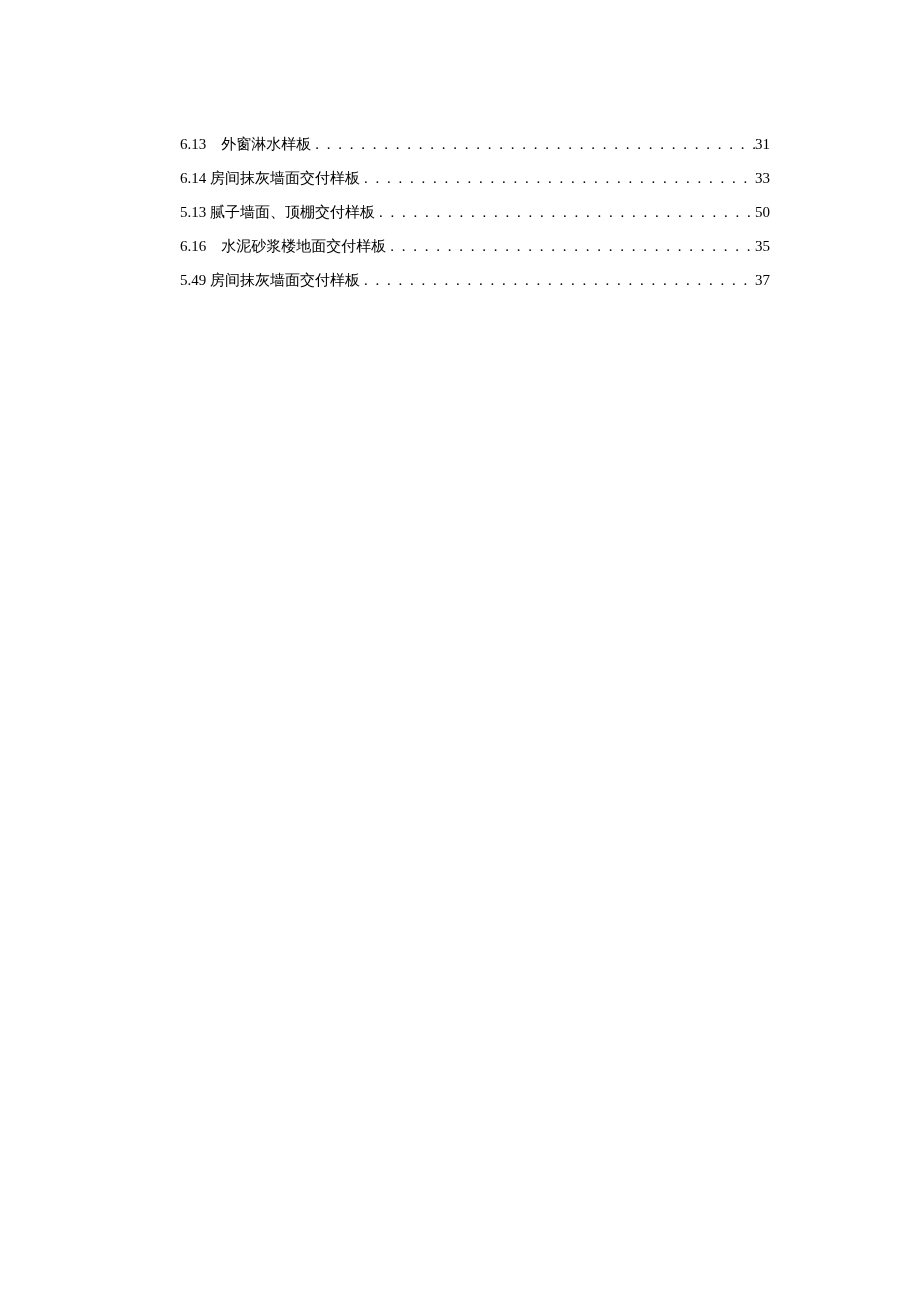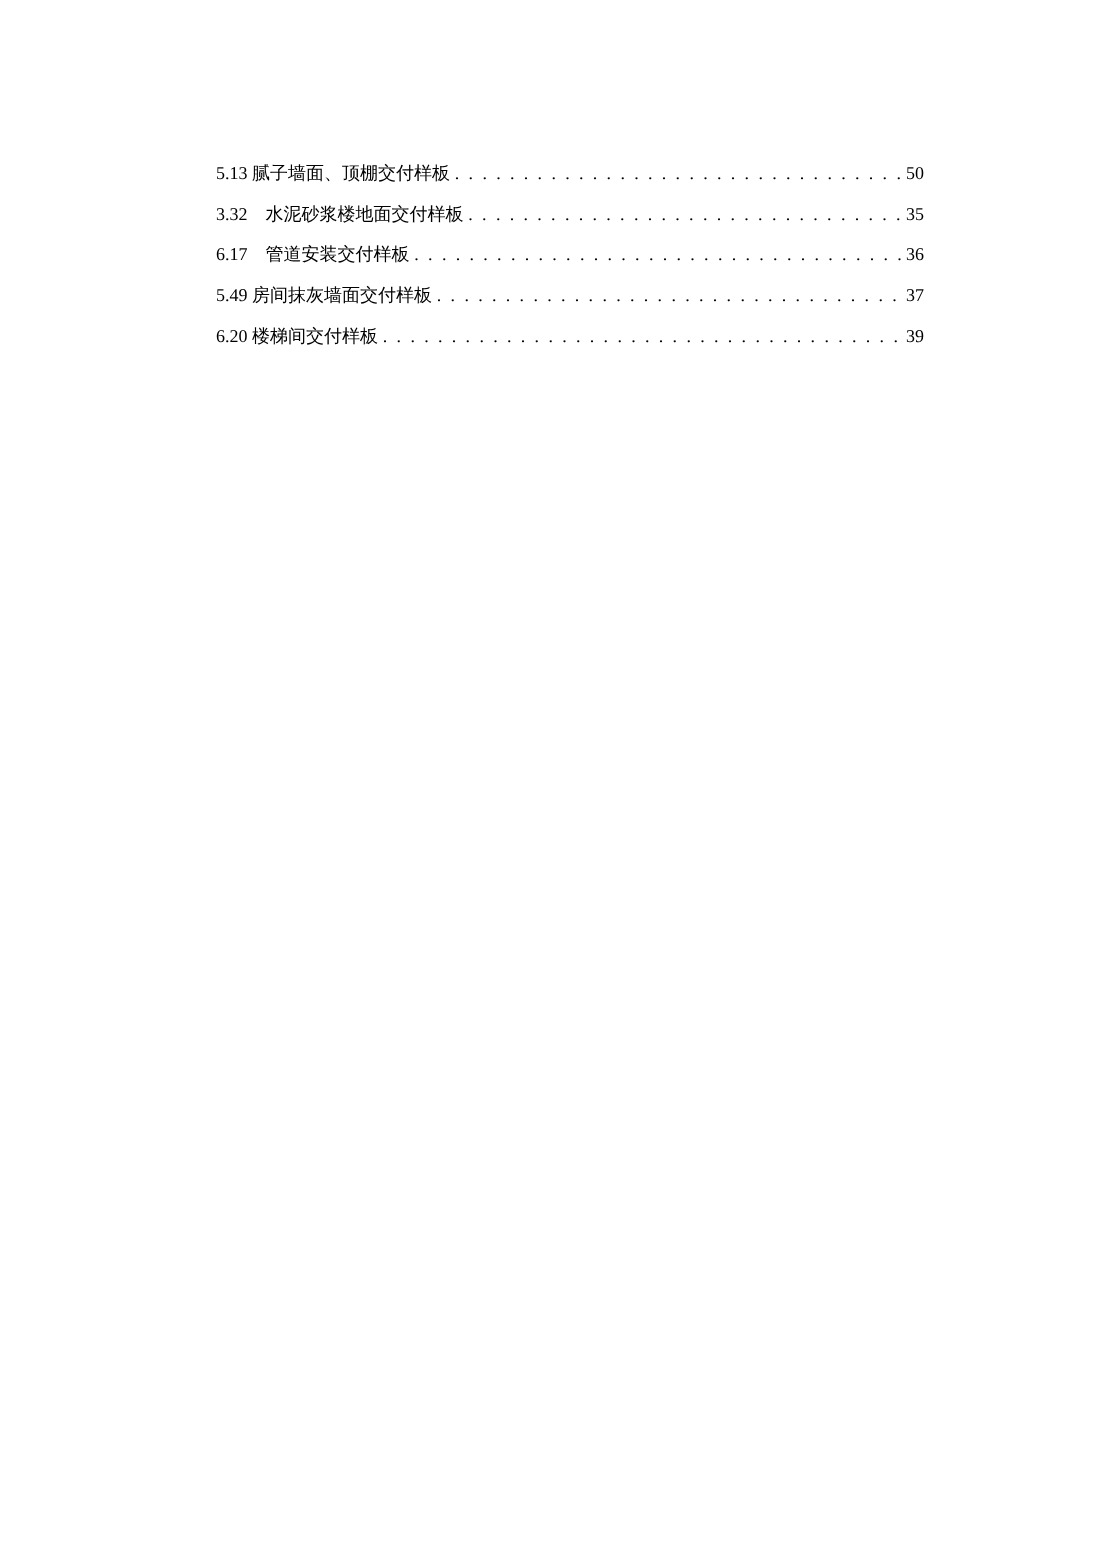--- a/index.html
+++ b/index.html
@@ -44,48 +44,48 @@
       content: ". . . . . . . . . . . . . . . . . . . . . . . . . . . . . . . . . . . . . . . . . . . . . . . . . . . . . . . . . . . . . . . . . . . . . . . . . . . . . . . . . . . . . . . . . .";
     }
     .toc-page {
       flex-shrink: 0;
     }
   </style>
 </head>
 <body>
 
 <div class="toc-container">
+<div class="toc-entry">
+      <span class="toc-number">6.13</span>
+      <span class="toc-gap" style="white-space: pre;">    </span>
+      <span class="toc-title">外窗淋水样板</span>
+      <span class="toc-dots"></span>
+      <span class="toc-page">31</span>
+    </div>
+    <div class="toc-entry">
+      <span class="toc-number">6.14</span>
+      <span class="toc-gap" style="white-space: pre;"> </span>
+      <span class="toc-title">房间抹灰墙面交付样板</span>
+      <span class="toc-dots"></span>
+      <span class="toc-page">33</span>
+    </div>
     <div class="toc-entry">
       <span class="toc-number">5.13</span>
       <span class="toc-gap" style="white-space: pre;"> </span>
       <span class="toc-title">腻子墙面、顶棚交付样板</span>
       <span class="toc-dots"></span>
       <span class="toc-page">50</span>
     </div>
     <div class="toc-entry">
-      <span class="toc-number">3.32</span>
+      <span class="toc-number">6.16</span>
       <span class="toc-gap" style="white-space: pre;">    </span>
       <span class="toc-title">水泥砂浆楼地面交付样板</span>
       <span class="toc-dots"></span>
       <span class="toc-page">35</span>
-    </div>
-    <div class="toc-entry">
-      <span class="toc-number">6.17</span>
-      <span class="toc-gap" style="white-space: pre;">    </span>
-      <span class="toc-title">管道安装交付样板</span>
-      <span class="toc-dots"></span>
-      <span class="toc-page">36</span>
     </div>
     <div class="toc-entry">
       <span class="toc-number">5.49</span>
       <span class="toc-gap" style="white-space: pre;"> </span>
       <span class="toc-title">房间抹灰墙面交付样板</span>
       <span class="toc-dots"></span>
       <span class="toc-page">37</span>
     </div>
-    <div class="toc-entry">
-      <span class="toc-number">6.20</span>
-      <span class="toc-gap" style="white-space: pre;"> </span>
-      <span class="toc-title">楼梯间交付样板</span>
-      <span class="toc-dots"></span>
-      <span class="toc-page">39</span>
-    </div>
   </div>
 
 </body></html>

